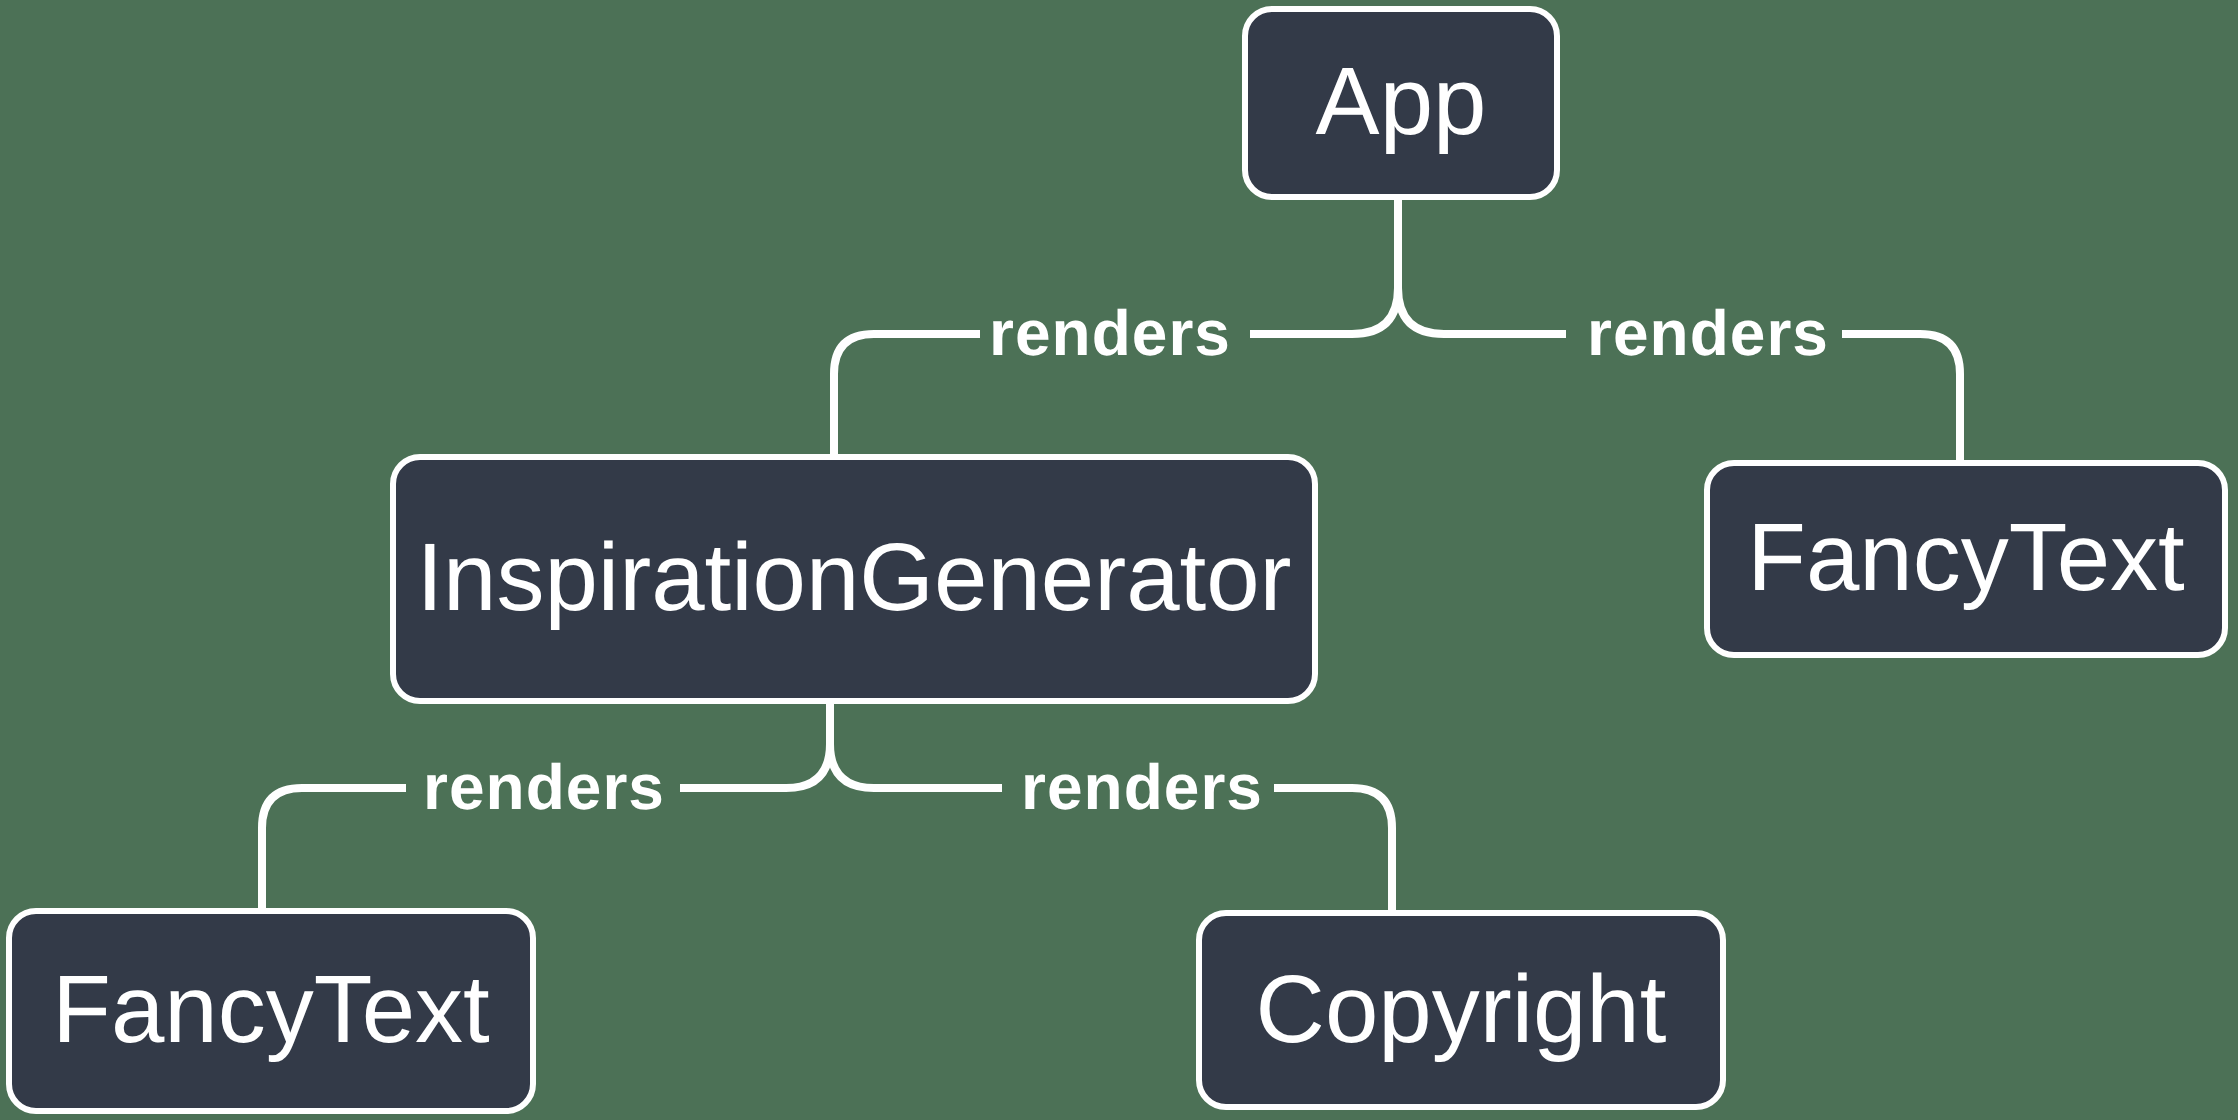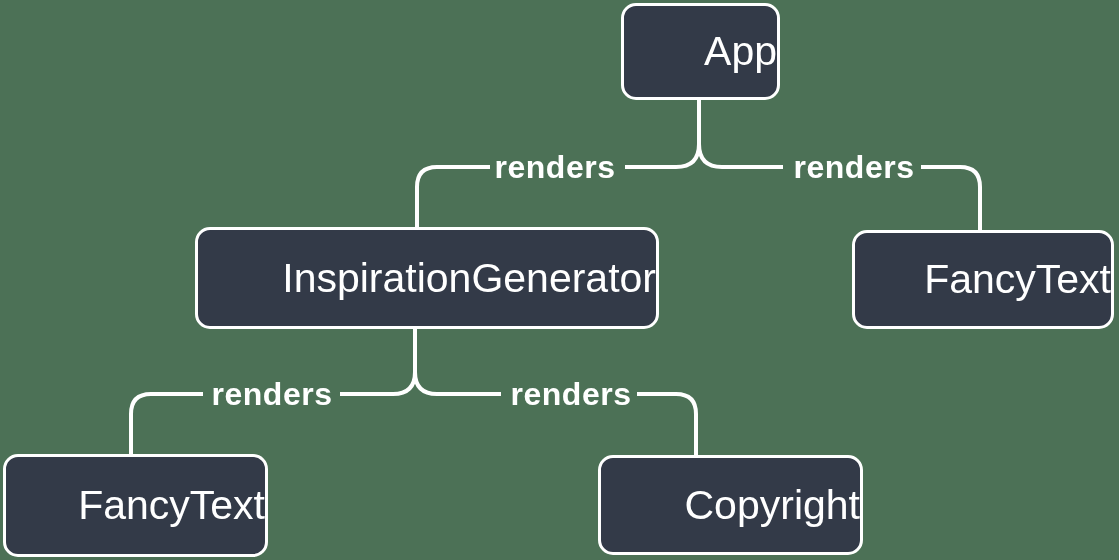--- a/index.html
+++ b/index.html
@@ -25,31 +25,31 @@
   }
   .edges-layer path {
     fill: none;
     stroke: var(--line);
     stroke-width: 4;
   }
   .tree-node {
     position: absolute;
     display: flex;
     align-items: center;
-    justify-content: flex-end;
+    justify-content: center;
     background: var(--node-fill);
     border: 3px solid var(--line);
     border-radius: 15px;
     color: var(--text);
-    font-size: 41px;
+    font-size: 48px;
     font-weight: 400;
     white-space: nowrap;
   }
   .node-app        { left: 621px; top: 3px;   width: 159px; height: 97px; }
-  .node-ig         { left: 195px; top: 227px; width: 464px; height: 102px; }
+  .node-ig         { left: 195px; top: 227px; width: 464px; height: 125px; }
   .node-ft-right   { left: 852px; top: 230px; width: 262px; height: 99px; }
   .node-ft-left    { left: 3px;   top: 454px; width: 265px; height: 103px; }
   .node-copyright  { left: 568px; top: 455px; width: 265px; height: 100px; margin-left: 30px; }
   .edge-label {
     position: absolute;
     transform: translate(-50%, -50%);
     color: var(--text);
     font-size: 32px;
     font-weight: 600;
     letter-spacing: 0.5px;

